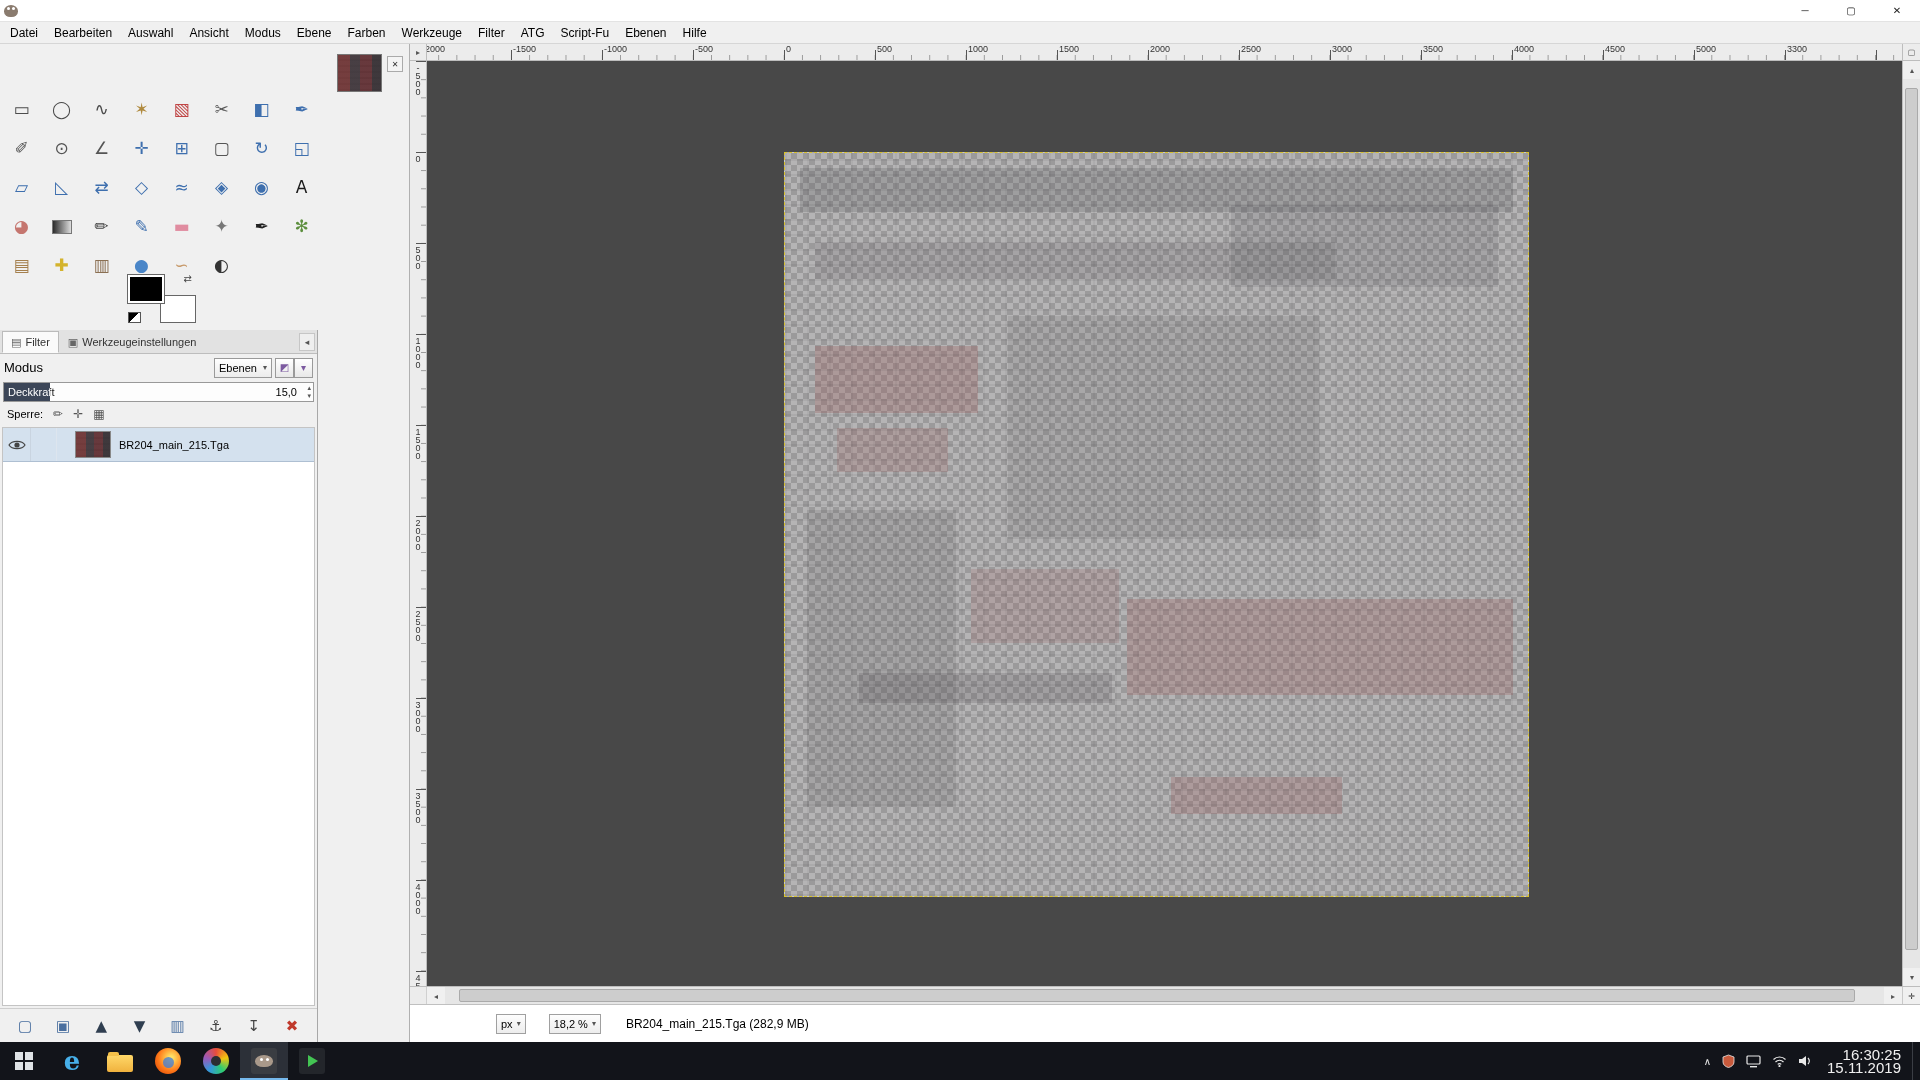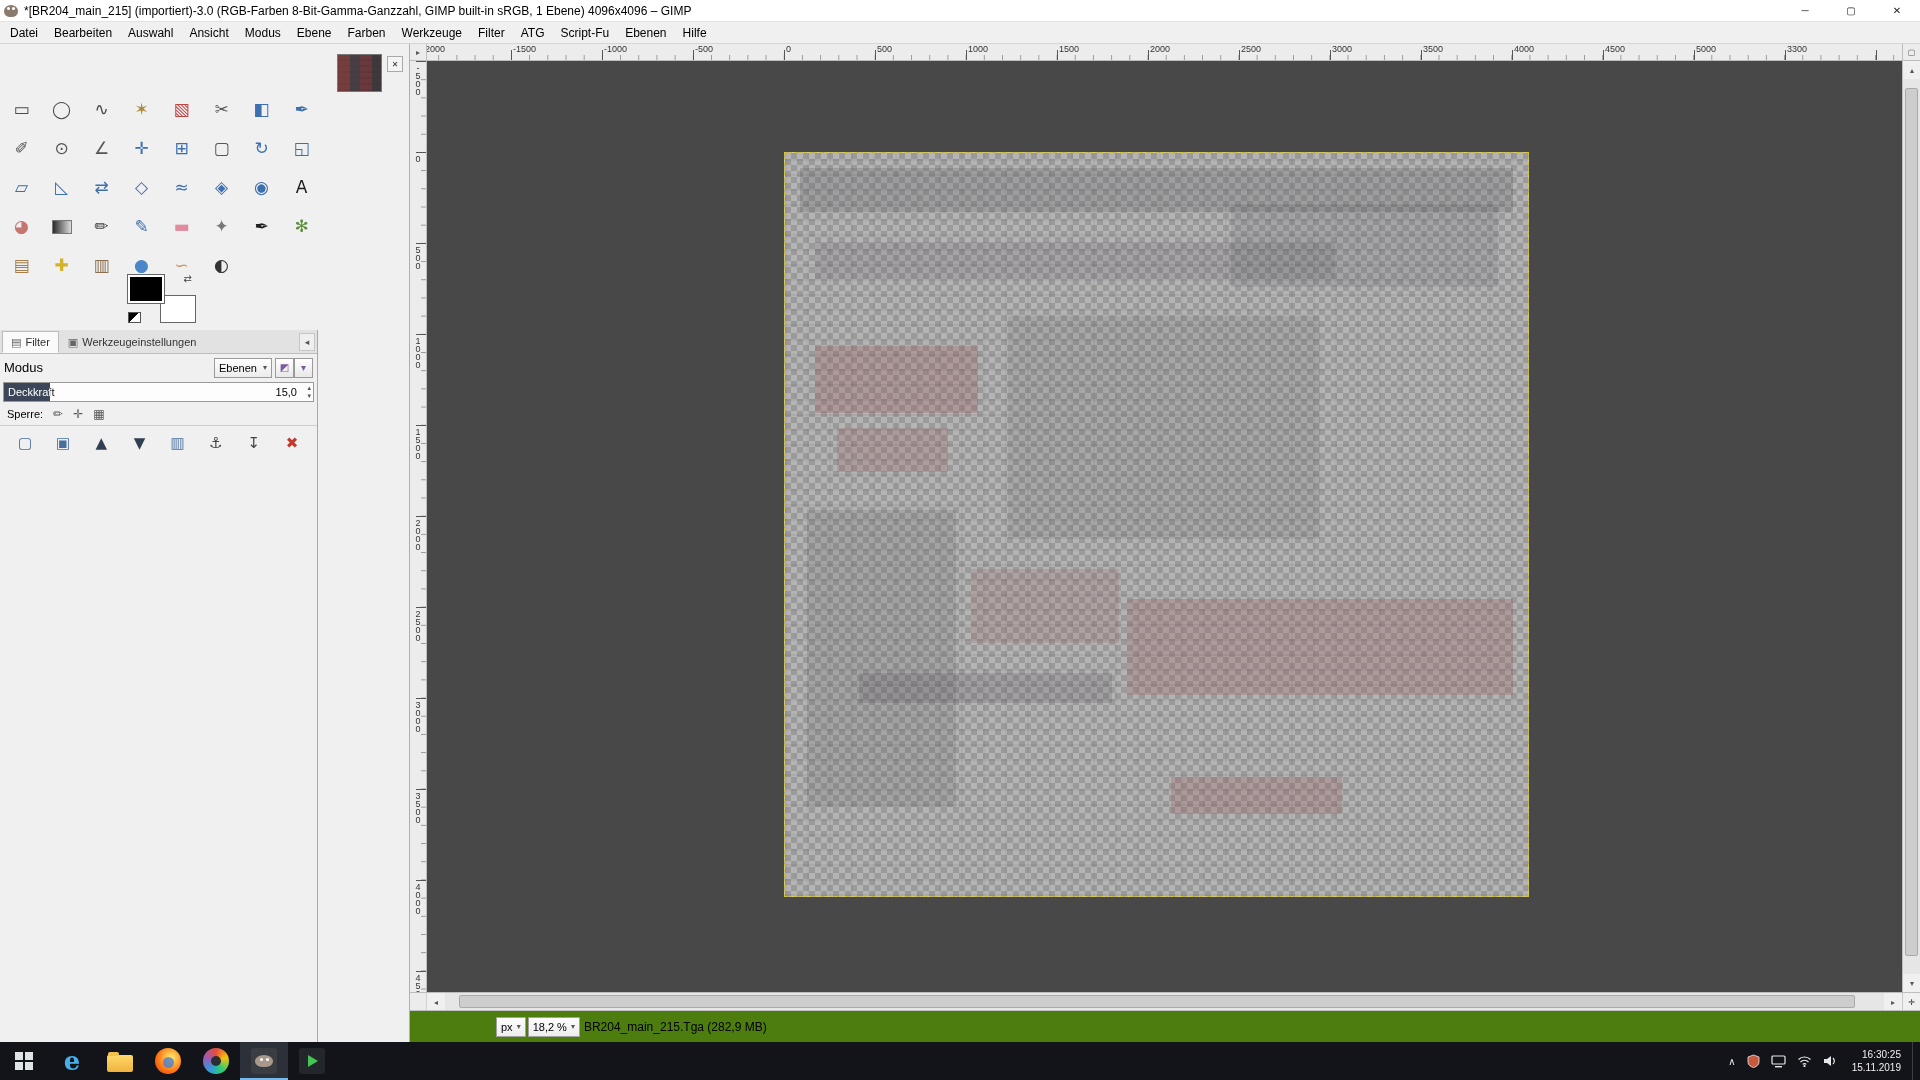--- a/index.html
+++ b/index.html
@@ -161,22 +161,22 @@
   .sb-thumb { position:absolute; background:#cdcdcd; border:1px solid #aaa; border-radius:2px; }
   .sb-thumb.v { left:2px; right:2px; top:1%; height:97%; }
   .sb-thumb.h { top:2px; bottom:2px; left:1%; width:97%; }
 
   .hscroll-row { height:18px; flex:0 0 auto; display:flex; background:#f0f0f0;
     border-top:1px solid #bdbdbd; }
   .hs-corner { width:17px; background:#ececec; border-right:1px solid #d0d0d0; }
   .sb-track.h { flex:1; }
   .sb-btn.nav { border-left:1px solid #c9c9c9; color:#333; }
 
-  .statusbar { height:32px; flex:0 0 auto; background:#4d7c0f; border-top:1px solid #c0c0c0;
-    display:flex; align-items:center; gap:2px; padding-left:86px; }
+  .statusbar { height:38px; flex:0 0 auto; background:#ffffff; border-top:1px solid #c0c0c0;
+    display:flex; align-items:center; gap:23px; padding-left:86px; }
   .sb-combo { height:20px; border:1px solid #a0a0a0; background:linear-gradient(#fdfdfd,#ededed);
     display:flex; align-items:center; padding:0 4px; gap:4px; font-size:11px; }
   .status-text { font-size:12px; padding-left:2px; }
 
   
   .taskbar { position:absolute; left:0; bottom:0; width:1920px; height:38px;
     background:#12141a; display:flex; align-items:center; color:#fff; }
   .start-btn { width:48px; height:100%; display:flex; align-items:center; justify-content:center; }
   .start-icon { width:18px; height:18px;
     background-image:linear-gradient(#dfe3e6,#dfe3e6),linear-gradient(#dfe3e6,#dfe3e6),
@@ -209,31 +209,30 @@
   .ic-gimp::after { content:""; position:absolute; left:9px; top:10px; width:3px; height:3px;
     background:#fff; border-radius:50%; box-shadow:6px 0 0 #fff; }
   .ic-media-app { background:#23262b; border-radius:3px; }
   .ic-media-app::before { content:""; position:absolute; left:9px; top:7px;
     border-left:10px solid #43c553; border-top:6px solid transparent; border-bottom:6px solid transparent; }
 
   .tray { margin-left:auto; display: flex; align-items:center; gap:11px; height:100%;
     padding-right:2px; }
   .tray-chevron { font-size:10px; color:#e8e8e8; font-family:"DejaVu Sans",sans-serif; }
   .tray-ic { display:flex; align-items:center; }
-  .clock { text-align:right; font-size:10px; line-height:13px; color:#f0f0f0; padding-left:4px; }
+  .clock { text-align:right; font-size:15px; line-height:13px; color:#f0f0f0; padding-left:4px; }
   .show-desktop { width:6px; height:100%; border-left:1px solid #3a3d44; }
 </style>
 </head>
 <body>
 
 <div class="gimp-window">
 
   <div class="titlebar">
     <span class="wilber"></span>
-    <span class="title-text">*[BR204_main_215] (importiert)-3.0 (RGB-Farben 8-Bit-Gamma-Ganzzahl, GIMP built-in sRGB, 1 Ebene) 4096x4096 – GIMP</span>
     <div class="win-controls">
       <div class="win-btn">─</div>
       <div class="win-btn">▢</div>
       <div class="win-btn">✕</div>
     </div>
   </div>
 
   <div class="menubar">
       <span class="menu-item">Datei</span>
       <span class="menu-item">Bearbeiten</span>
@@ -418,20 +417,33 @@
 
         <div class="lock-row">
           <span>Sperre:</span>
           <span class="lock-icons">
               <span class="lock-icon">✏</span>
               <span class="lock-icon">✛</span>
               <span class="lock-icon">▦</span>
             </span>
         </div>
 
+        <div class="layer-list">
+          <div class="layer-row">
+            <span class="eye-cell">
+              <svg width="18" height="12" viewBox="0 0 18 12">
+                <path d="M1 6 C4 1.2, 14 1.2, 17 6 C14 10.8, 4 10.8, 1 6 Z" fill="none" stroke="#444" stroke-width="1.2"></path>
+                <circle cx="9" cy="6" r="2.6" fill="#444"></circle>
+              </svg>
+            </span>
+            <span class="chain-cell"></span>
+            <span class="layer-thumb mini-texture"></span>
+            <span class="layer-name">BR204_main_215.Tga</span>
+          </div>
+        </div>
 
         <div class="dock-buttons">
             <div class="dock-btn">
               <span style="color: rgb(74, 111, 159);">▢</span>
             </div>
             <div class="dock-btn">
               <span style="color: rgb(74, 111, 159);">▣</span>
             </div>
             <div class="dock-btn">
               <span style="color: rgb(47, 62, 80);">▲</span>

